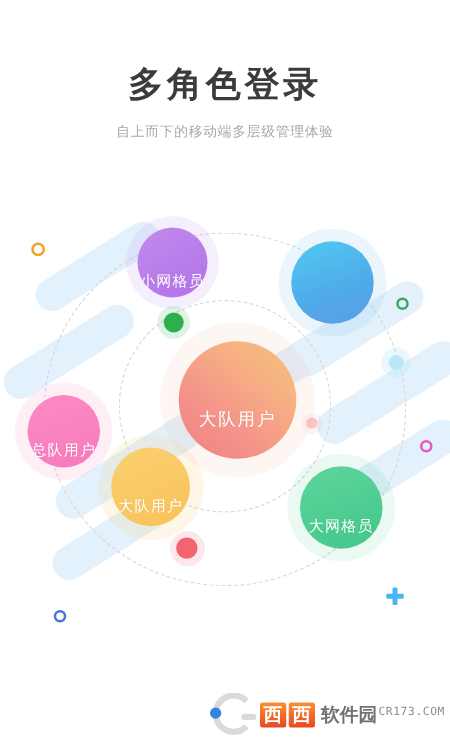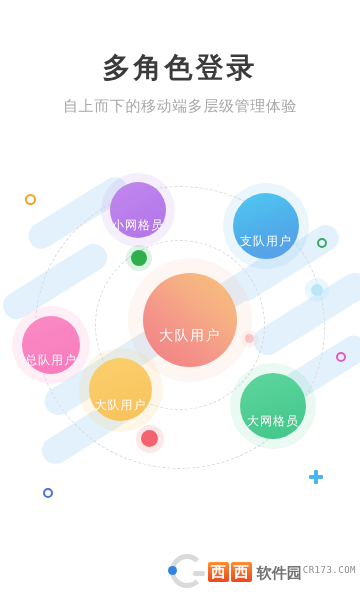--- a/index.html
+++ b/index.html
@@ -25,21 +25,21 @@
   .title{
     margin-top:55px;
     font-size:28px;
     font-weight:bold;
     color:#3b3b3b;
     letter-spacing:3px;
     line-height:26px;
   }
   .subtitle{
     margin-top:16px;
-    font-size:15px;
+    font-size:11px;
     color:#a8a8a8;
     letter-spacing:0.6px;
     line-height:18px;
   }
 
   
   .bars{
     position:absolute; left:0; top:0; width:360px; height:600px;
     z-index:1; pointer-events:none;
   }
@@ -248,21 +248,20 @@
   <div class="ring r-blue"></div>
   <div class="plus"></div>
 
   <div class="bubble b-purple">
     <i class="halo"></i>
     <span class="bubble-label">小网格员</span>
   </div>
 
   <div class="bubble b-blue">
     <i class="halo"></i>
-    <span class="bubble-label">支队用户</span>
   </div>
 
   <div class="bubble b-pink">
     <i class="halo"></i>
     <span class="bubble-label">总队用户</span>
   </div>
 
   <div class="bubble b-green">
     <i class="halo"></i>
     <span class="bubble-label">大网格员</span>

